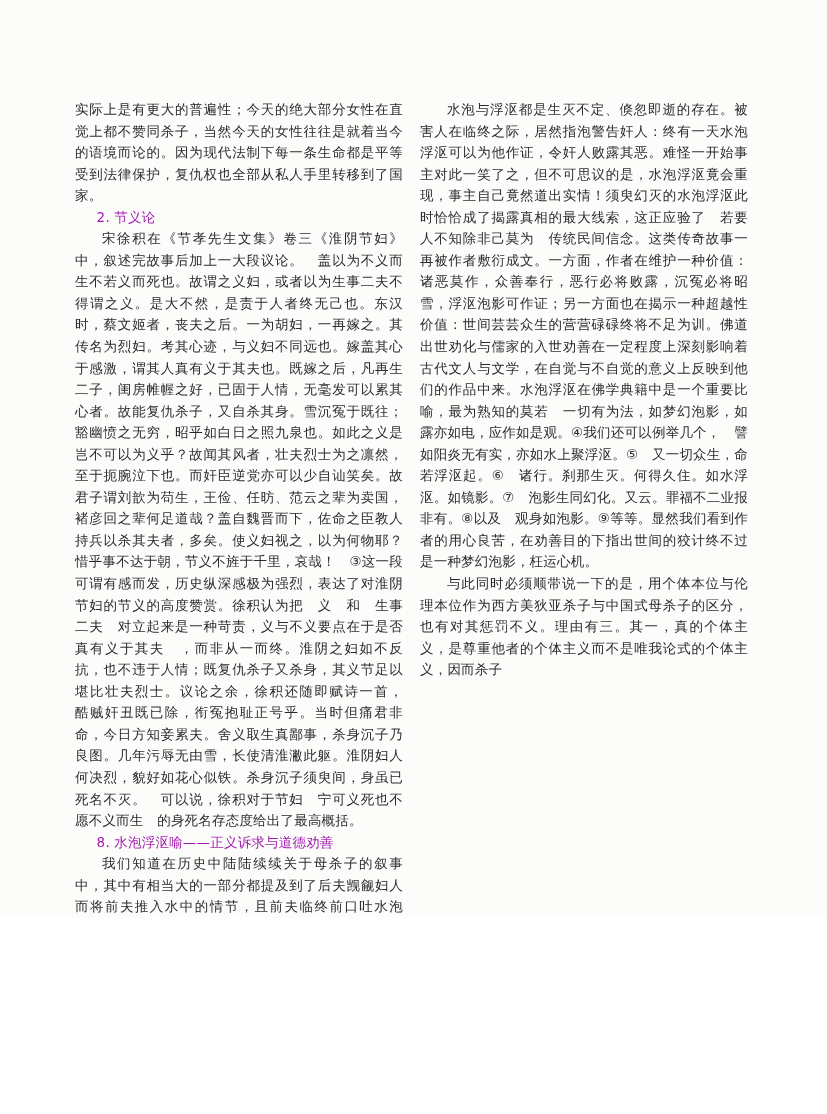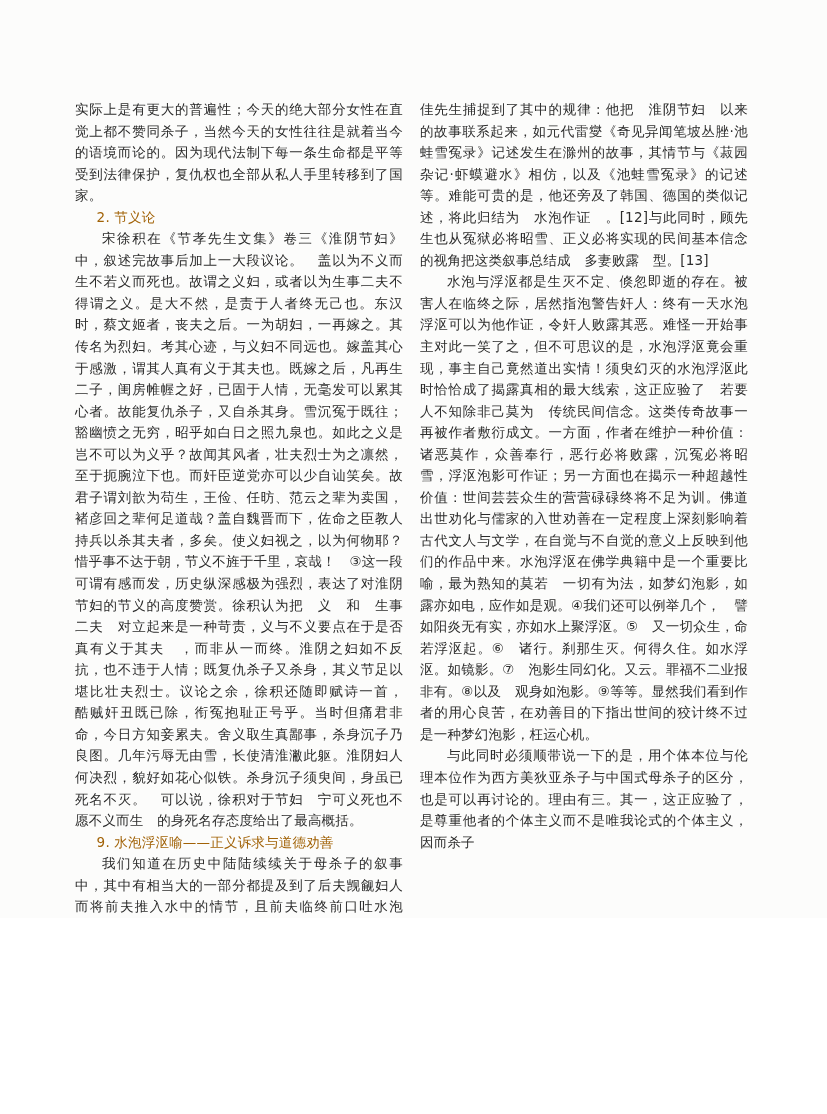--- a/index.html
+++ b/index.html
@@ -32,21 +32,21 @@
   }
   .para {
     margin: 0;
     padding: 0;
     text-indent: 2em;
   }
   .para.no-indent { text-indent: 0; }
   .para.heading {
     text-indent: 1.6em;
     font-weight: 500;
-    color: #a16207;
+    color: #a21caf;
   }
   .footer {
     position: absolute;
     top: 1026px;
     left: 600px;
     width: 148px;
     text-align: right;
     font-family: "DejaVu Serif", "Liberation Serif", serif;
     font-weight: bold;
     font-size: 20px;
@@ -57,26 +57,25 @@
 </head>
 <body>
 
 <div class="page">
   <div class="columns">
 
     <div class="col">
       <p class="para no-indent">实际上是有更大的普遍性；今天的绝大部分女性在直觉上都不赞同杀子，当然今天的女性往往是就着当今的语境而论的。因为现代法制下每一条生命都是平等受到法律保护，复仇权也全部从私人手里转移到了国家。</p>
       <p class="para heading">2. 节义论</p>
       <p class="para">宋徐积在《节孝先生文集》卷三《淮阴节妇》中，叙述完故事后加上一大段议论。　盖以为不义而生不若义而死也。故谓之义妇，或者以为生事二夫不得谓之义。是大不然，是责于人者终无己也。东汉时，蔡文姬者，丧夫之后。一为胡妇，一再嫁之。其传名为烈妇。考其心迹，与义妇不同远也。嫁盖其心于感激，谓其人真有义于其夫也。既嫁之后，凡再生二子，闺房帷幄之好，已固于人情，无毫发可以累其心者。故能复仇杀子，又自杀其身。雪沉冤于既往；豁幽愤之无穷，昭乎如白日之照九泉也。如此之义是岂不可以为义乎？故闻其风者，壮夫烈士为之凛然，至于扼腕泣下也。而奸臣逆党亦可以少自讪笑矣。故君子谓刘歆为苟生，王俭、任昉、范云之辈为卖国，褚彦回之辈何足道哉？盖自魏晋而下，佐命之臣教人持兵以杀其夫者，多矣。使义妇视之，以为何物耶？惜乎事不达于朝，节义不旌于千里，哀哉！　③这一段可谓有感而发，历史纵深感极为强烈，表达了对淮阴节妇的节义的高度赞赏。徐积认为把　义　和　生事二夫　对立起来是一种苛责，义与不义要点在于是否　真有义于其夫　，而非从一而终。淮阴之妇如不反抗，也不违于人情；既复仇杀子又杀身，其义节足以堪比壮夫烈士。议论之余，徐积还随即赋诗一首，　酷贼奸丑既已除，衔冤抱耻正号乎。当时但痛君非命，今日方知妾累夫。舍义取生真鄙事，杀身沉子乃良图。几年污辱无由雪，长使清淮潎此躯。淮阴妇人何决烈，貌好如花心似铁。杀身沉子须臾间，身虽已死名不灭。　可以说，徐积对于节妇　宁可义死也不愿不义而生　的身死名存态度给出了最高概括。</p>
-      <p class="para heading">9. 水泡浮沤喻——正义诉求与道德劝善</p>
+      <p class="para heading">8. 水泡浮沤喻——正义诉求与道德劝善</p>
       <p class="para">我们知道在历史中陆陆续续关于母杀子的叙事中，其中有相当大的一部分都提及到了后夫觊觎妇人而将前夫推入水中的情节，且前夫临终前口吐水泡说，　他日此当为证　。如，北宋徐积《节孝先生文集》卷三《淮阴节妇》并序所记载即是如此。终于　一日，家有大水，水有浮沤，其夫辄顾而笑　，占妻之事方败露。目光敏锐的学者顾希</p>
     </div>
 
     <div class="col">
-      <p class="para no-indent">佳先生捕捉到了其中的规律：他把　淮阴节妇　以来的故事联系起来，如元代雷燮《奇见异闻笔坡丛脞·池蛙雪冤录》记述发生在滁州的故事，其情节与《菽园杂记·虾蟆避水》相仿，以及《池蛙雪冤录》的记述等。难能可贵的是，他还旁及了韩国、德国的类似记述，将此归结为　水泡作证　。[12]与此同时，顾先生也从冤狱必将昭雪、正义必将实现的民间基本信念的视角把这类叙事总结成　多妻败露　型。[13]</p>
       <p class="para">水泡与浮沤都是生灭不定、倏忽即逝的存在。被害人在临终之际，居然指泡警告奸人：终有一天水泡浮沤可以为他作证，令奸人败露其恶。难怪一开始事主对此一笑了之，但不可思议的是，水泡浮沤竟会重现，事主自己竟然道出实情！须臾幻灭的水泡浮沤此时恰恰成了揭露真相的最大线索，这正应验了　若要人不知除非己莫为　传统民间信念。这类传奇故事一再被作者敷衍成文。一方面，作者在维护一种价值：诸恶莫作，众善奉行，恶行必将败露，沉冤必将昭雪，浮沤泡影可作证；另一方面也在揭示一种超越性价值：世间芸芸众生的营营碌碌终将不足为训。佛道出世劝化与儒家的入世劝善在一定程度上深刻影响着古代文人与文学，在自觉与不自觉的意义上反映到他们的作品中来。水泡浮沤在佛学典籍中是一个重要比喻，最为熟知的莫若　一切有为法，如梦幻泡影，如露亦如电，应作如是观。④我们还可以例举几个，　譬如阳炎无有实，亦如水上聚浮沤。⑤　又一切众生，命若浮沤起。⑥　诸行。刹那生灭。何得久住。如水浮沤。如镜影。⑦　泡影生同幻化。又云。罪福不二业报非有。⑧以及　观身如泡影。⑨等等。显然我们看到作者的用心良苦，在劝善目的下指出世间的狡计终不过是一种梦幻泡影，枉运心机。</p>
-      <p class="para">与此同时必须顺带说一下的是，用个体本位与伦理本位作为西方美狄亚杀子与中国式母杀子的区分，也是可以再讨论的。理由有三。其一，这正应验了，是尊重他者的个体主义而不是唯我论式的个体主义，因而杀子</p>
+      <p class="para">与此同时必须顺带说一下的是，用个体本位与伦理本位作为西方美狄亚杀子与中国式母杀子的区分，也有对其惩罚不义。理由有三。其一，真的个体主义，是尊重他者的个体主义而不是唯我论式的个体主义，因而杀子</p>
     </div>
 
   </div>
 
   <div class="footer">— 45 —</div>
 </div>
 
 </body></html>

